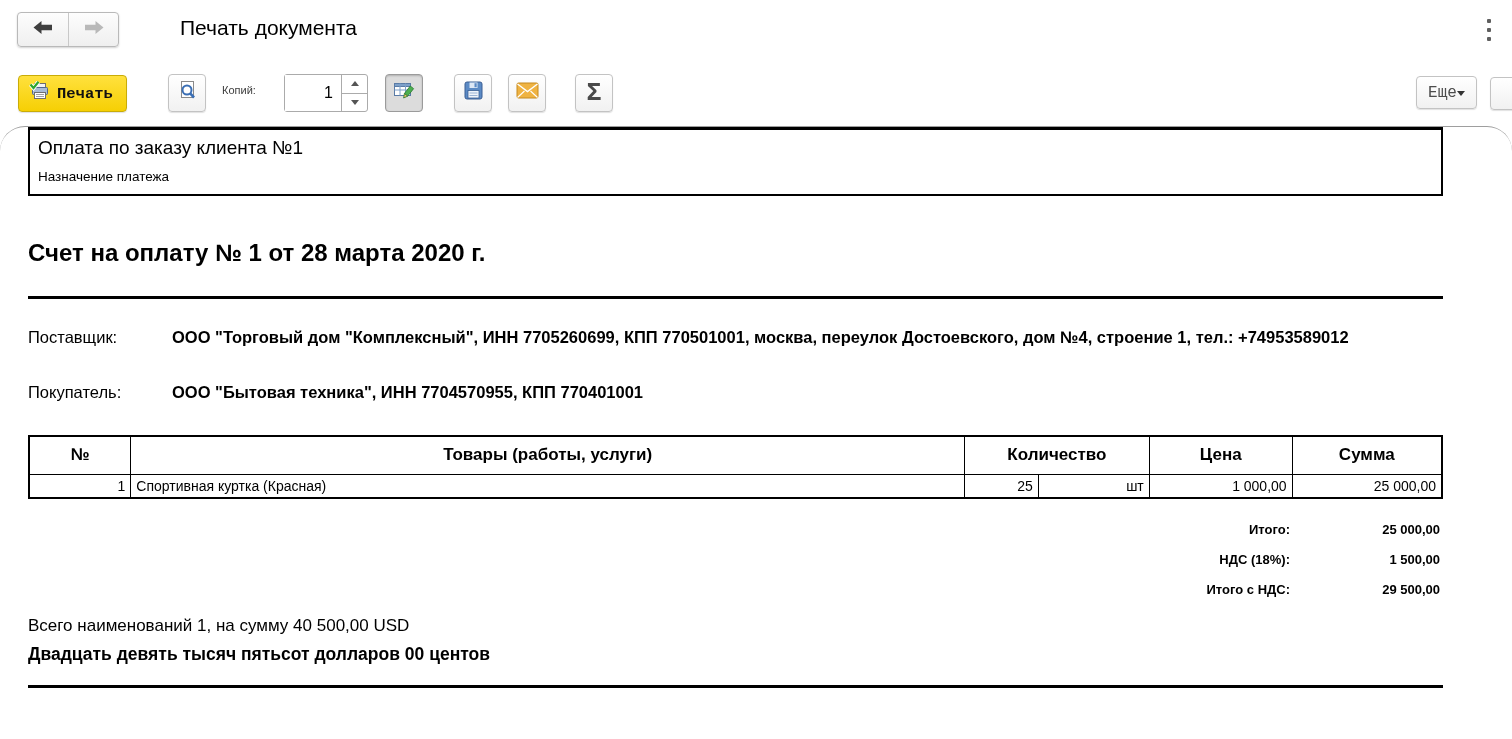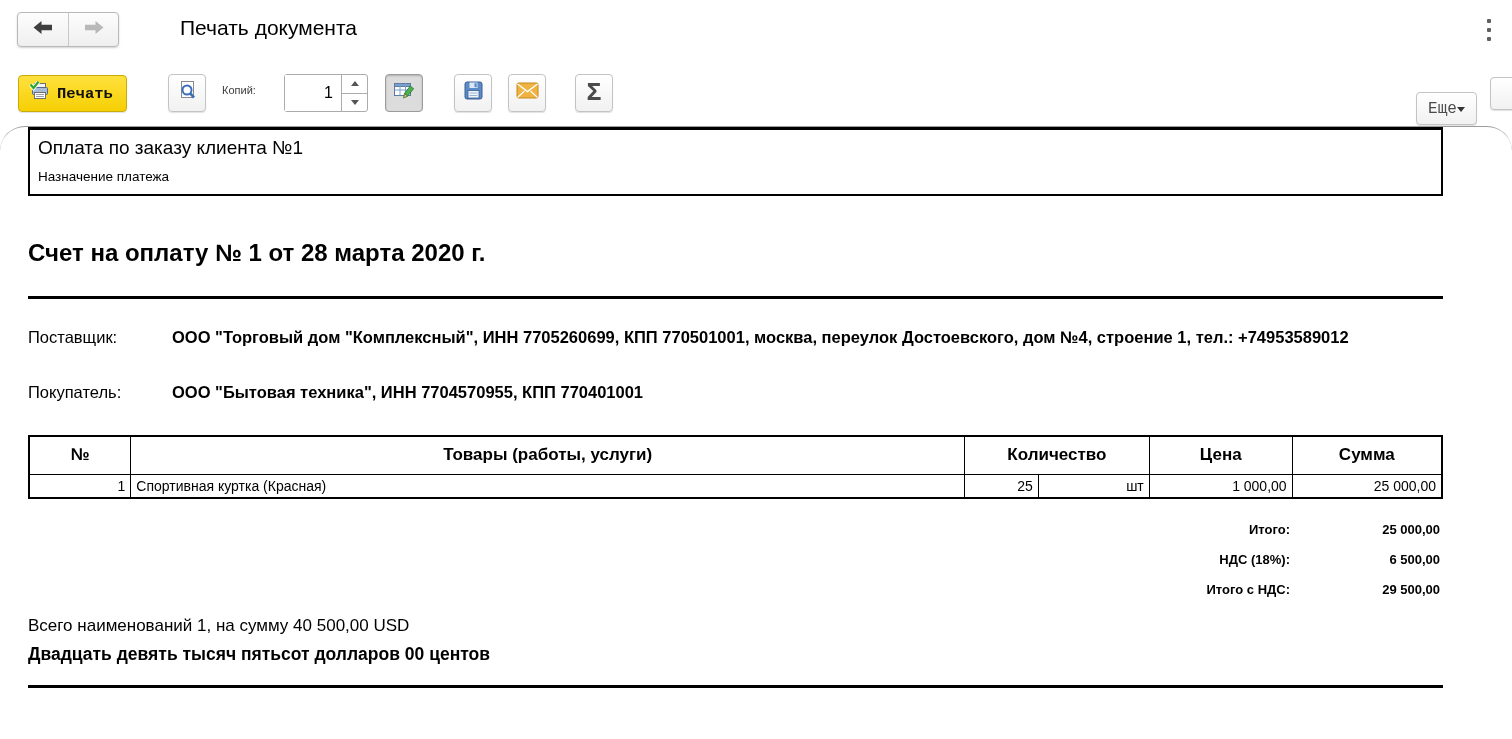--- a/index.html
+++ b/index.html
@@ -42,21 +42,21 @@
   .copies-wrap { position:absolute; left:284px; top:14px; width:84px; height:38px; display:flex;
                  border:1px solid #ababab; border-radius:3px; background:#fff; }
   .copies-input { width:56px; height:100%; border:none; outline:none; text-align:right;
                   padding-right:8px; font-size:16px; font-family:"Liberation Sans",sans-serif; }
   .spinner { width:26px; border-left:1px solid #ababab; display:flex; flex-direction:column; }
   .spin { flex:1; display:flex; align-items:center; justify-content:center; cursor:pointer; }
   .spin.up { border-bottom:1px solid #ababab; }
   .tri-up { width:0; height:0; border-left:4px solid transparent; border-right:4px solid transparent; border-bottom:5px solid #555; }
   .tri-down { width:0; height:0; border-left:4px solid transparent; border-right:4px solid transparent; border-top:5px solid #555; }
   .sigma { font-size:25px; font-weight:bold; color:#4a4a4a; line-height:1; }
-  .more-btn { left:1416px; top:32px; width:61px; height:33px; font-size:16px; color:#4c4c4c; gap:0; }
+  .more-btn { left:1416px; top:16px; width:61px; height:33px; font-size:16px; color:#4c4c4c; gap:0; }
   .caret { width:0; height:0; border-left:4.5px solid transparent; border-right:4.5px solid transparent; border-top:5px solid #333; margin-top:2px; }
   .partial-btn { left:1490px; top:17px; width:40px; height:33px; }
 
   
   .doc-area { border-top:1px solid #9e9e9e; padding-left:28px; background:#fff; height:612px;border-radius:25px; }
   .purpose-box { width:1415px; border:2px solid #000; border-top-width:3px; padding:7px 8px 9px 8px; }
   .purpose-main { font-size:19px; line-height:22px; }
   .purpose-caption { font-size:13.5px; line-height:16px; margin-top:10px; }
   .doc-title { margin-top:42px; font-size:24px; font-weight:bold; line-height:30px; }
   .rule { width:1415px; height:3px; background:#000; }
@@ -248,21 +248,21 @@
     </tbody>
   </table>
 
   <div class="totals">
     <div class="totals-row">
       <div class="t-label">Итого:</div>
       <div class="t-value">25 000,00</div>
     </div>
     <div class="totals-row">
       <div class="t-label">НДС (18%):</div>
-      <div class="t-value">6 500,00</div>
+      <div class="t-value">1 500,00</div>
     </div>
     <div class="totals-row">
       <div class="t-label">Итого с НДС:</div>
       <div class="t-value">29 500,00</div>
     </div>
   </div>
 
   <div class="summary-line">Всего наименований 1, на сумму 40 500,00 USD</div>
   <div class="words-line">Двадцать девять тысяч пятьсот долларов 00 центов</div>
 

